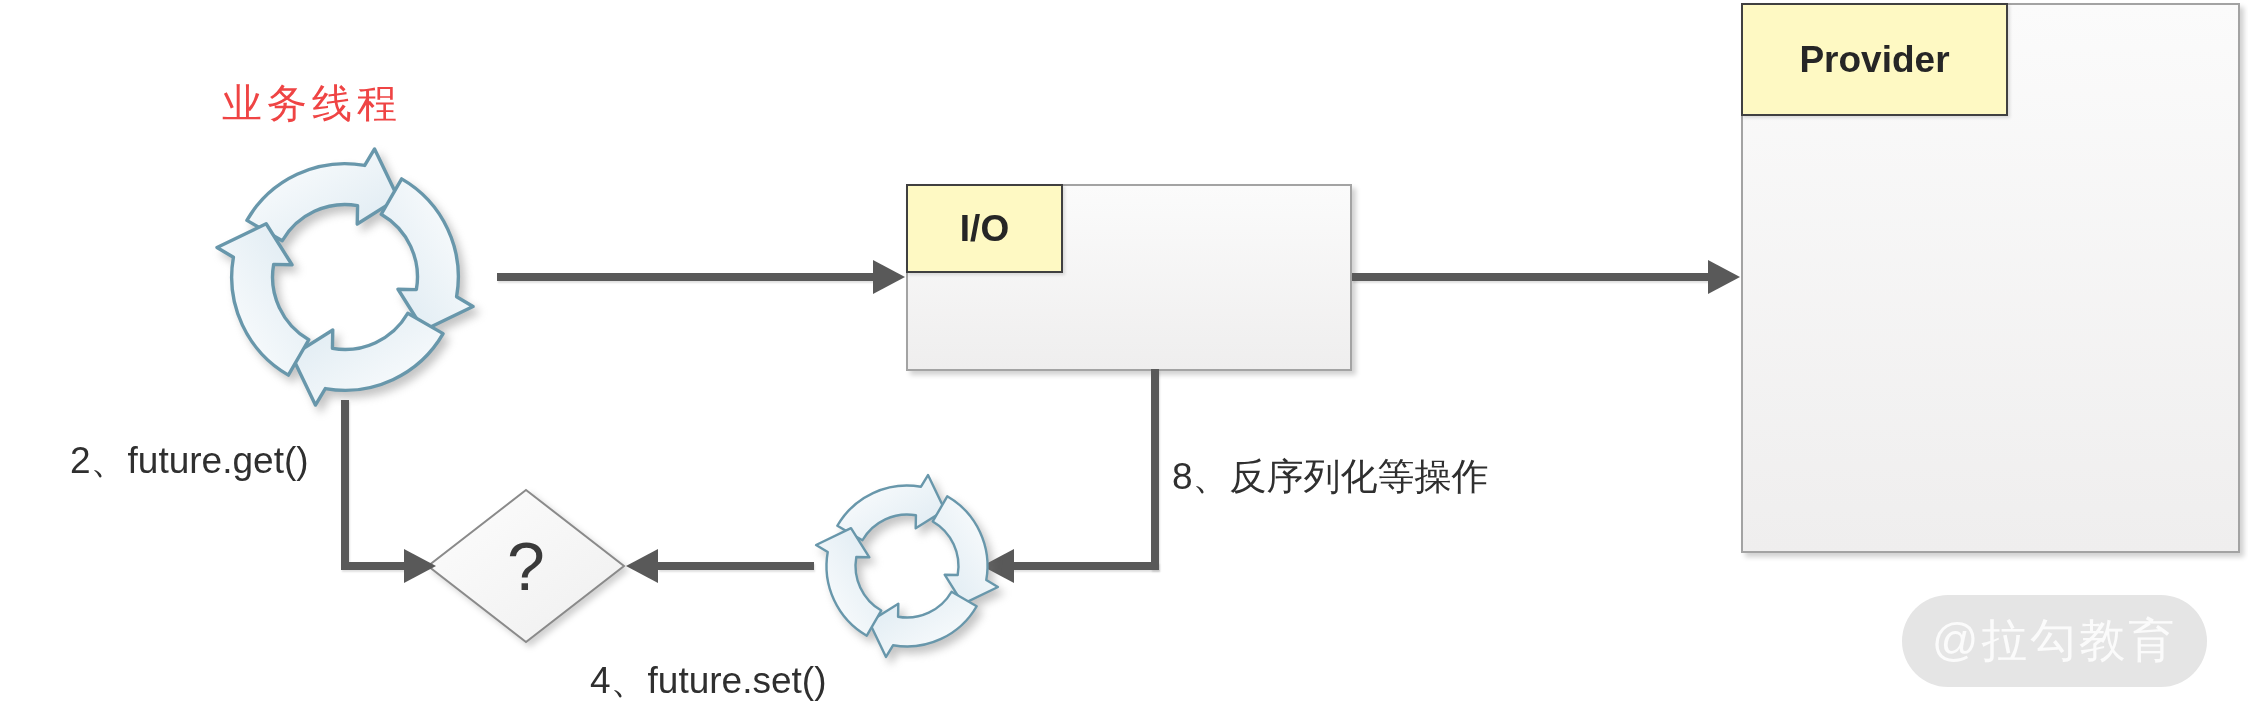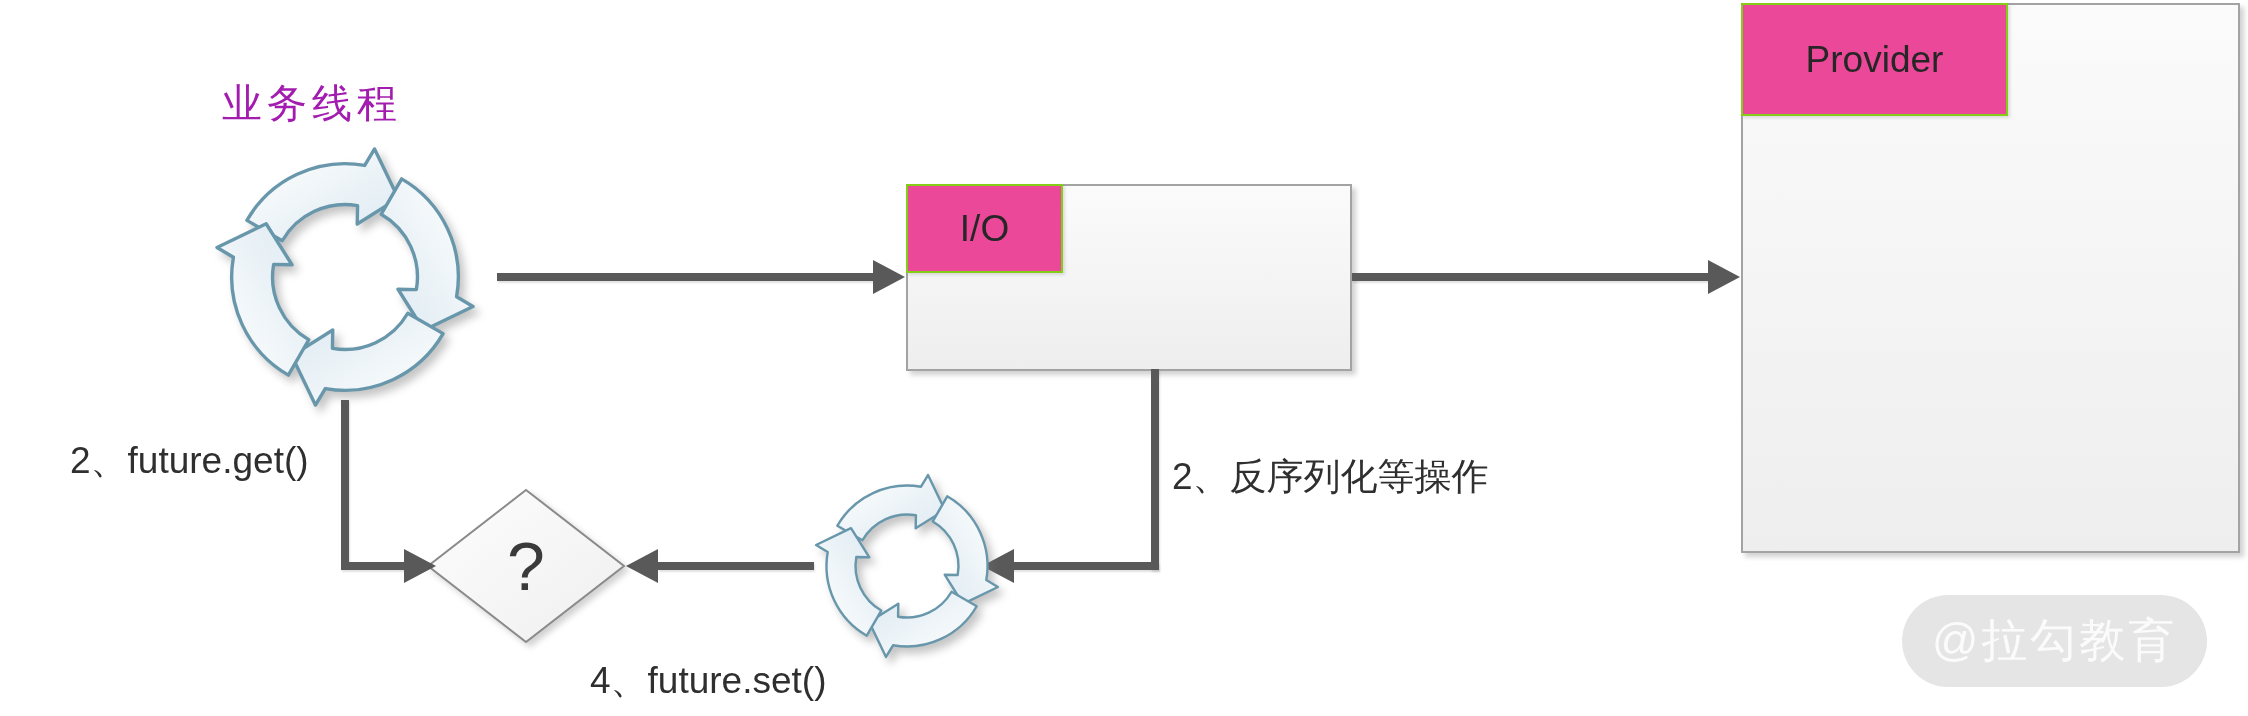--- a/index.html
+++ b/index.html
@@ -1,35 +1,35 @@
 <!DOCTYPE html>
 <html><head>
 <meta charset="utf-8">
 <style>
   html,body{margin:0;padding:0;background:#ffffff;}
   .canvas{
     position:relative;width:2248px;height:716px;background:#ffffff;overflow:hidden;
     font-family:"Liberation Sans","DejaVu Sans",sans-serif;color:#2f2f2f;
   }
   .txt{position:absolute;white-space:nowrap;font-size:37px;color:#2f2f2f;}
-  .title-txt{font-size:40px;letter-spacing:5px;color:#a21caf;}
+  .title-txt{font-size:40px;letter-spacing:5px;color:#ef4444;}
   .line{position:absolute;background:#595959;box-shadow:1px 2px 2px rgba(0,0,0,0.12);}
   .head-right{position:absolute;width:0;height:0;
     border-top:17px solid transparent;border-bottom:17px solid transparent;
     border-left:32px solid #595959;}
   .head-left{position:absolute;width:0;height:0;
     border-top:17px solid transparent;border-bottom:17px solid transparent;
     border-right:32px solid #595959;}
   .node{position:absolute;border:2px solid #a3a3a3;
     background:linear-gradient(180deg,#fbfbfb 0%,#efeeee 100%);
     box-shadow:4px 4px 5px rgba(0,0,0,0.18);box-sizing:border-box;}
-  .node-label{position:absolute;border:2px solid #84cc16;background:#ec4899;
+  .node-label{position:absolute;border:2px solid #404040;background:#fef9c3;
     display:flex;align-items:center;justify-content:center;
     font-size:37px;color:#262626;box-sizing:border-box;
-    box-shadow:2px 2px 3px rgba(0,0,0,0.12);}
+    box-shadow:2px 2px 3px rgba(0,0,0,0.12);font-weight:bold;}
   .cycle{position:absolute;filter:drop-shadow(5px 6px 4px rgba(110,110,110,0.40));}
   .diamond-wrap{position:absolute;filter:drop-shadow(4px 4px 3px rgba(0,0,0,0.18));}
   .qmark{position:absolute;display:flex;align-items:center;justify-content:center;
     font-size:68px;color:#3a3a3a;}
   .watermark{position:absolute;background:#e5e5e5;border-radius:46px;
     display:flex;align-items:center;justify-content:center;
     font-size:46px;color:#fbfbfb;letter-spacing:3px;}
 </style>
 </head>
 <body>
@@ -67,21 +67,21 @@
   <div class="node" style="left:906px;top:184px;width:446px;height:187px;"></div>
   <div class="node-label" style="left:906px;top:184px;width:157px;height:89px;">I/O</div>
 
   <div class="line" style="left:1352px;top:273px;width:356px;height:8px;"></div>
   <div class="head-right" style="left:1708px;top:260px;"></div>
 
   <div class="node" style="left:1741px;top:3px;width:499px;height:550px;"></div>
   <div class="node-label" style="left:1741px;top:3px;width:267px;height:113px;">Provider</div>
 
   <div class="line" style="left:1151px;top:369px;width:8px;height:201px;"></div>
-  <div class="txt" style="left:1172px;top:452px;">2、反序列化等操作</div>
+  <div class="txt" style="left:1172px;top:452px;">8、反序列化等操作</div>
   <div class="line" style="left:1012px;top:562px;width:147px;height:8px;"></div>
   <div class="head-left" style="left:982px;top:549px;"></div>
 
   <svg class="cycle" style="left:804px;top:463px;" width="206" height="206" viewBox="-128 -128 256 256">
     <g fill="url(#cg)" stroke="#6897ab" stroke-width="3" stroke-linejoin="round">
       <use href="#cyc-arrow"></use>
       <use href="#cyc-arrow" transform="rotate(90)"></use>
       <use href="#cyc-arrow" transform="rotate(180)"></use>
       <use href="#cyc-arrow" transform="rotate(270)"></use>
     </g>

